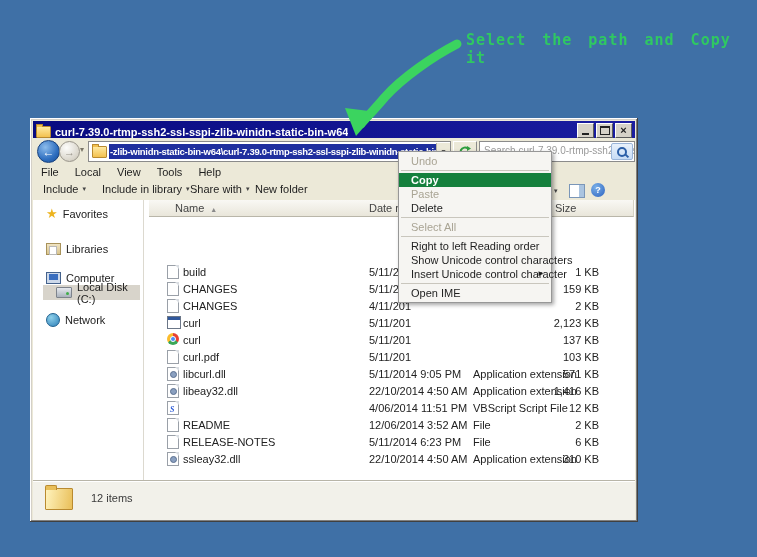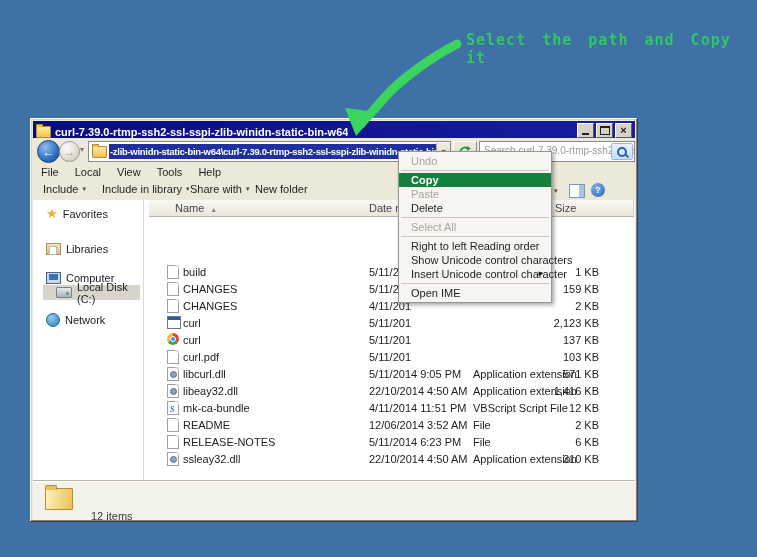--- a/index.html
+++ b/index.html
@@ -85,21 +85,21 @@
   .cell{position:absolute;top:2px;white-space:nowrap;color:#222;}
   .c-name{left:40px;width:180px;overflow:hidden;}
   .c-date{left:226px;width:118px;}
   .c-type{left:330px;width:118px;overflow:hidden;}
   .c-size{left:376px;width:80px;text-align:right;}
 
   
   .details{position:absolute;left:3px;top:362px;right:3px;height:39px;background:#f2f1ea;border-top:1px solid #b8b5a8;box-shadow:inset 0 1px 0 #fff;}
   .folder-lg{position:absolute;left:12px;top:7px;width:26px;height:20px;background:linear-gradient(100deg,#fff3bd,#e9bf59);border:1px solid #b98a2f;border-radius:1px;}
   .folder-lg::before{content:"";position:absolute;top:-4px;left:-1px;width:10px;height:4px;background:#e9bf59;border:1px solid #b98a2f;border-bottom:none;border-radius:2px 2px 0 0;}
-  .itemcount{position:absolute;left:58px;top:11px;color:#3b3b3b;margin-top:18px;}
+  .itemcount{position:absolute;left:58px;top:11px;color:#3b3b3b;}
 
   .folder-sm{display:inline-block;width:13px;height:10px;background:linear-gradient(#ffe9a0,#f3c14f);border:1px solid #b98a2f;border-radius:1px;position:relative;flex:none;}
   .folder-sm::before{content:"";position:absolute;top:-3px;left:-1px;width:5px;height:2px;background:#f3c14f;border:1px solid #b98a2f;border-bottom:none;border-radius:1px 1px 0 0;}
 
   
   .ctxmenu{position:absolute;left:398px;top:151px;width:152px;background:#f6f5f2;border:1px solid #979797;box-shadow:2px 2px 4px rgba(0,0,0,.35);z-index:20;padding:2px 0;}
   .mi{height:14px;line-height:14px;padding-left:12px;position:relative;color:#1e1e1e;white-space:nowrap;}
   .mi.disabled{color:#a9a494;}
   .mi.selected{background:#15803d;color:#fff;font-weight:bold;}
   .mi .sub{position:absolute;right:6px;top:0;font-size:8px;}
@@ -277,22 +277,21 @@
           </div>
         <div class="row">
             <span class="fi" data-icon="dll"></span>
             <span class="cell c-name">libeay32.dll</span>
             <span class="cell c-date">22/10/2014 4:50 AM</span>
             <span class="cell c-type">Application extension</span>
             <span class="cell c-size">1,416 KB</span>
           </div>
         <div class="row">
             <span class="fi" data-icon="vbs"></span>
-            <span class="cell c-name">mk-ca-bundle</span>
-            <span class="cell c-date">4/11/2014 11:51 PM</span>
+            <span class="cell c-date">4/06/2014 11:51 PM</span>
             <span class="cell c-type">VBScript Script File</span>
             <span class="cell c-size">12 KB</span>
           </div>
         <div class="row">
             <span class="fi" data-icon="doc"></span>
             <span class="cell c-name">README</span>
             <span class="cell c-date">12/06/2014 3:52 AM</span>
             <span class="cell c-type">File</span>
             <span class="cell c-size">2 KB</span>
           </div>

